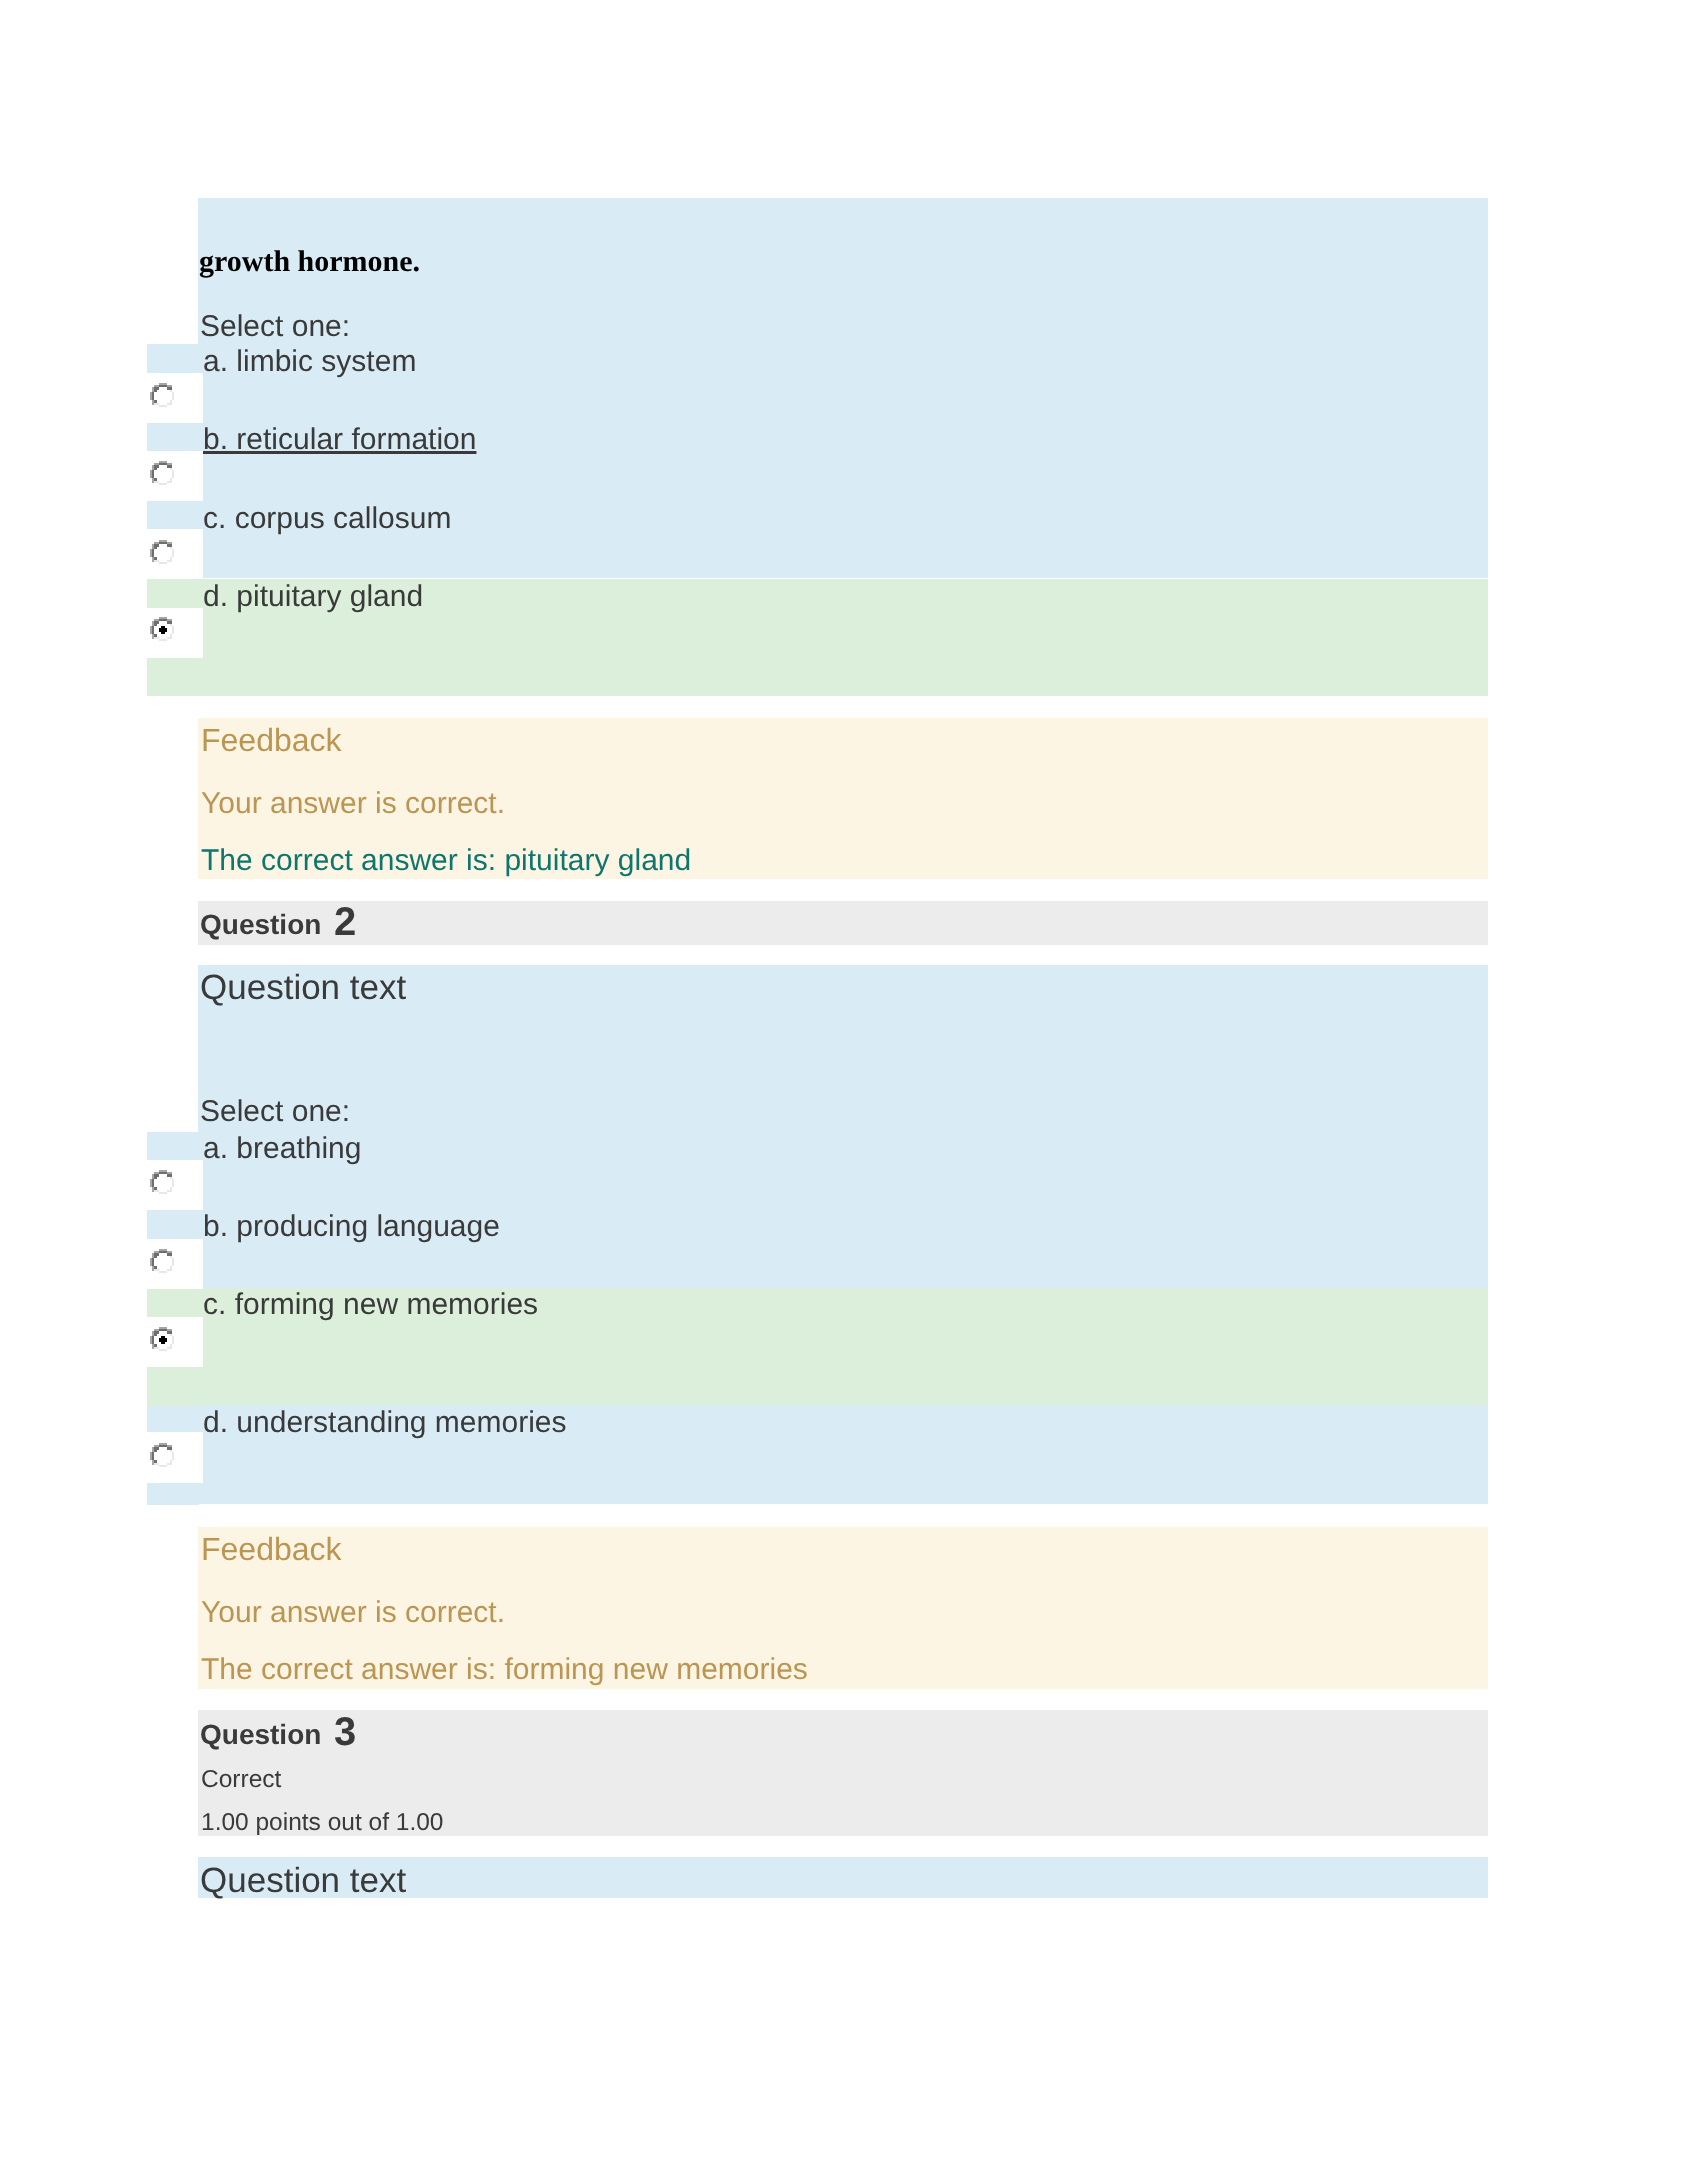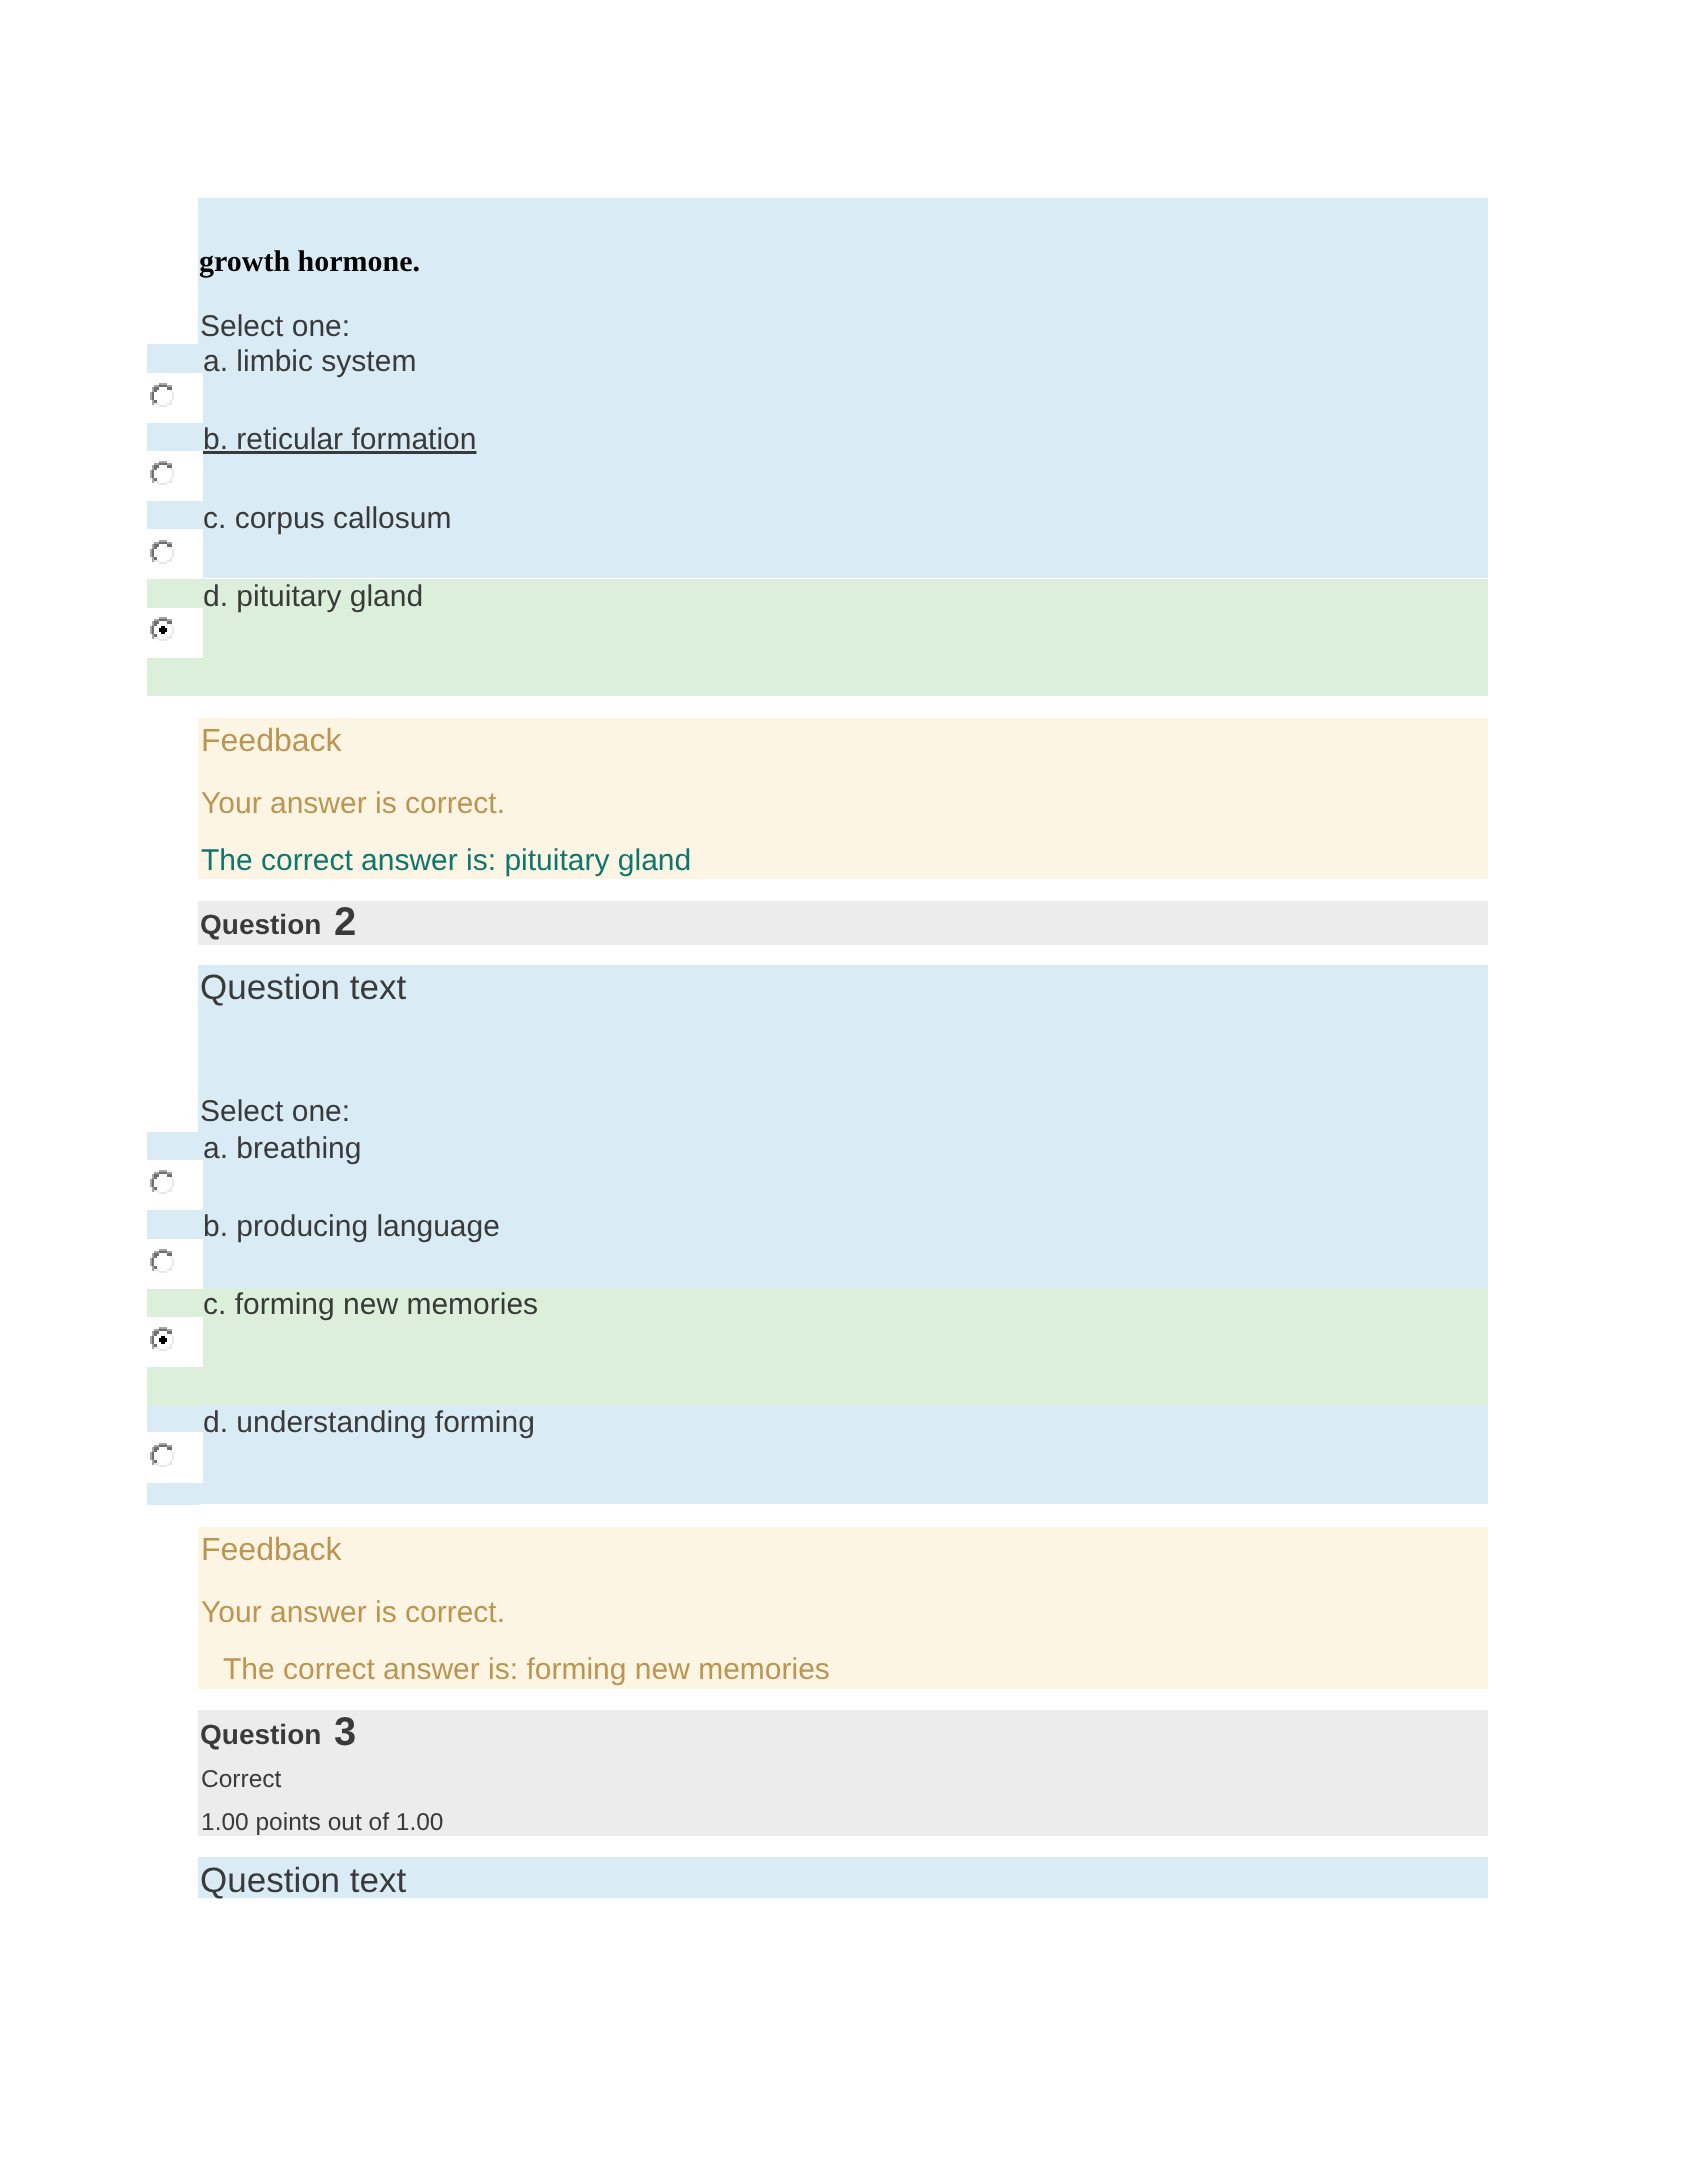--- a/index.html
+++ b/index.html
@@ -474,25 +474,25 @@
           <rect x="16.36" y="32.73" width="3.27" height="3.27"></rect>
           <rect x="19.64" y="32.73" width="3.27" height="3.27"></rect>
           <rect x="22.91" y="32.73" width="3.27" height="3.27"></rect>
         </g>
       </svg></div>
 <div class="t sans" style="left:200px;top:970px;font-size:35px;">Question text</div>
 <div class="t sans" style="left:200px;top:1097px;font-size:30px;">Select one:</div>
 <div class="t sans" style="left:203px;top:1134px;font-size:30px;">a. breathing</div>
 <div class="t sans" style="left:203px;top:1212px;font-size:30px;">b. producing language</div>
 <div class="t sans" style="left:203px;top:1290px;font-size:30px;">c. forming new memories</div>
-<div class="t sans" style="left:203px;top:1408px;font-size:30px;">d. understanding forming</div>
+<div class="t sans" style="left:203px;top:1408px;font-size:30px;">d. understanding memories</div>
 <div class="band fbbg" style="top:1527px;height:162px;"></div>
 <div class="t sans" style="left:201px;top:1533px;font-size:32px;color:#bb9552;">Feedback</div>
 <div class="t sans" style="left:201px;top:1598px;font-size:30px;color:#bb9552;">Your answer is correct.</div>
-<div class="t sans" style="left:201px;top:1655px;font-size:30px;color:#bb9552;margin-left:22px;">The correct answer is: forming new memories</div>
+<div class="t sans" style="left:201px;top:1655px;font-size:30px;color:#bb9552;">The correct answer is: forming new memories</div>
 <div class="band hdbg" style="top:1710px;height:126px;"></div>
 <div class="t sans" style="left:200px;top:1721px;font-size:28px;font-weight:bold;">Question</div>
 <div class="t sans" style="left:334px;top:1712px;font-size:40px;font-weight:bold;">3</div>
 <div class="t sans" style="left:201px;top:1768px;font-size:24.5px;">Correct</div>
 <div class="t sans" style="left:201px;top:1811px;font-size:24.5px;">1.00 points out of 1.00</div>
 <div class="band qbg" style="top:1857px;height:41px;"></div>
 <div class="t sans" style="left:200px;top:1863px;font-size:35px;">Question text</div>
 </div>
 
 

